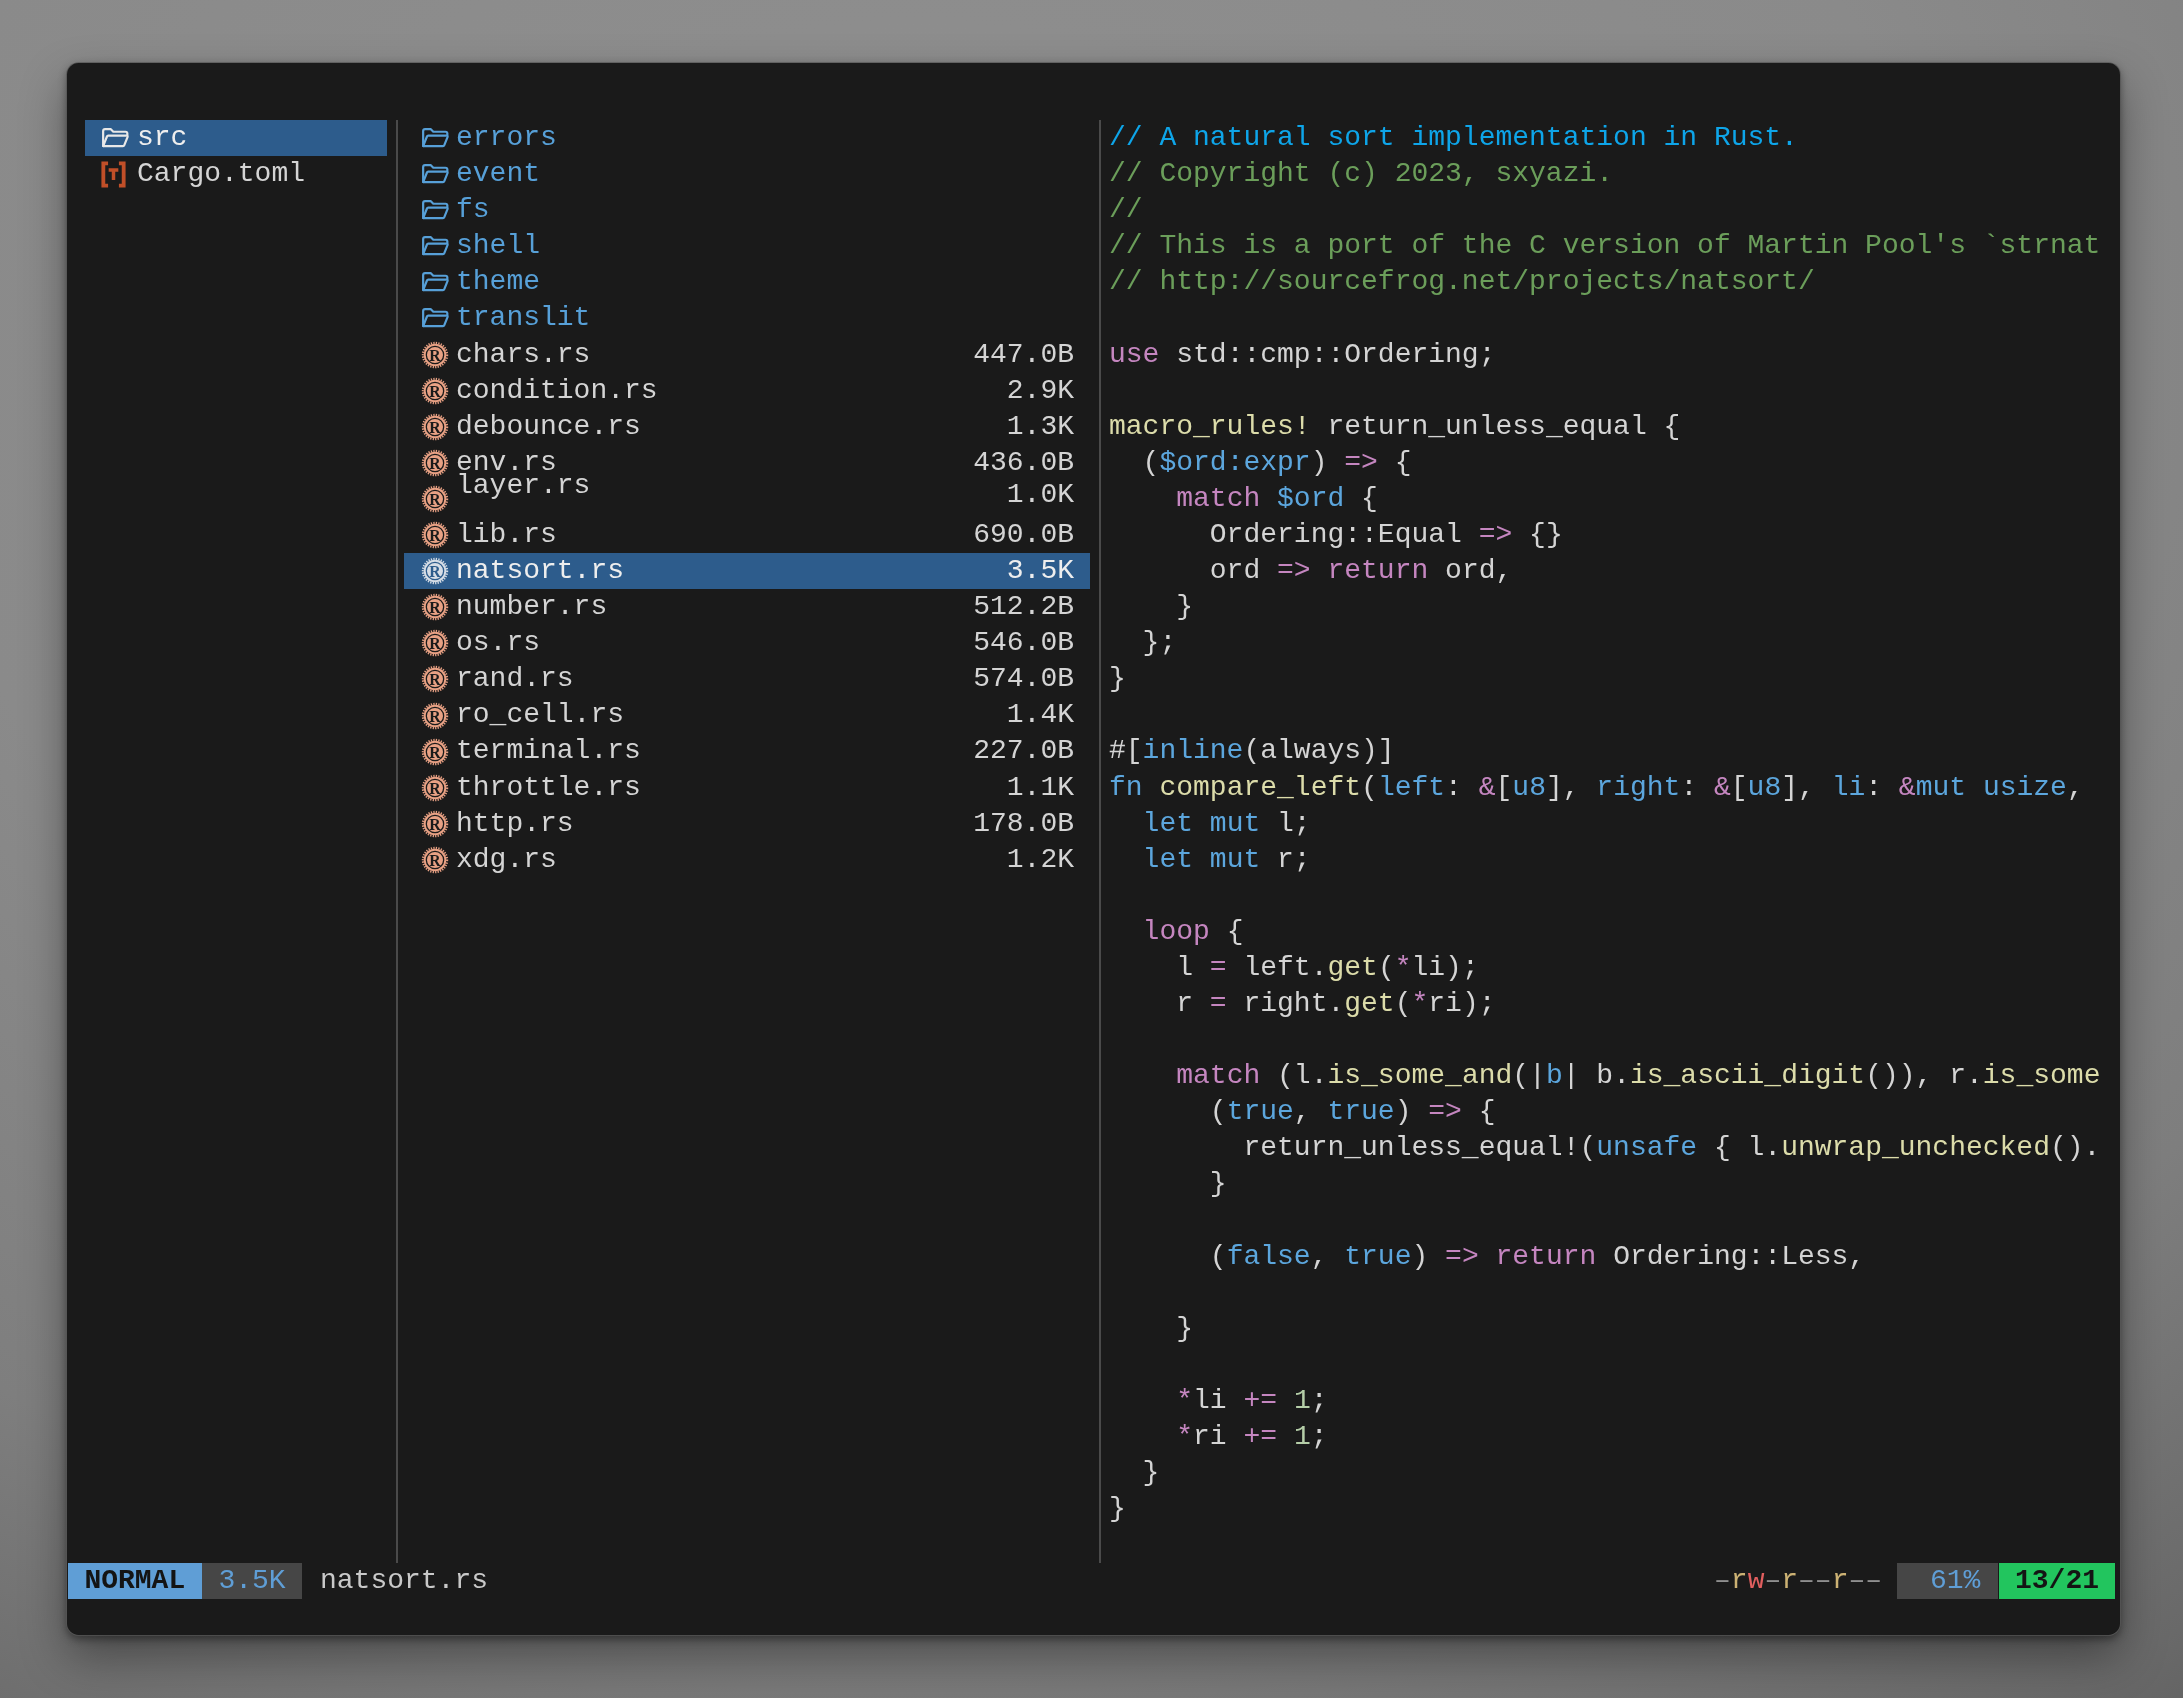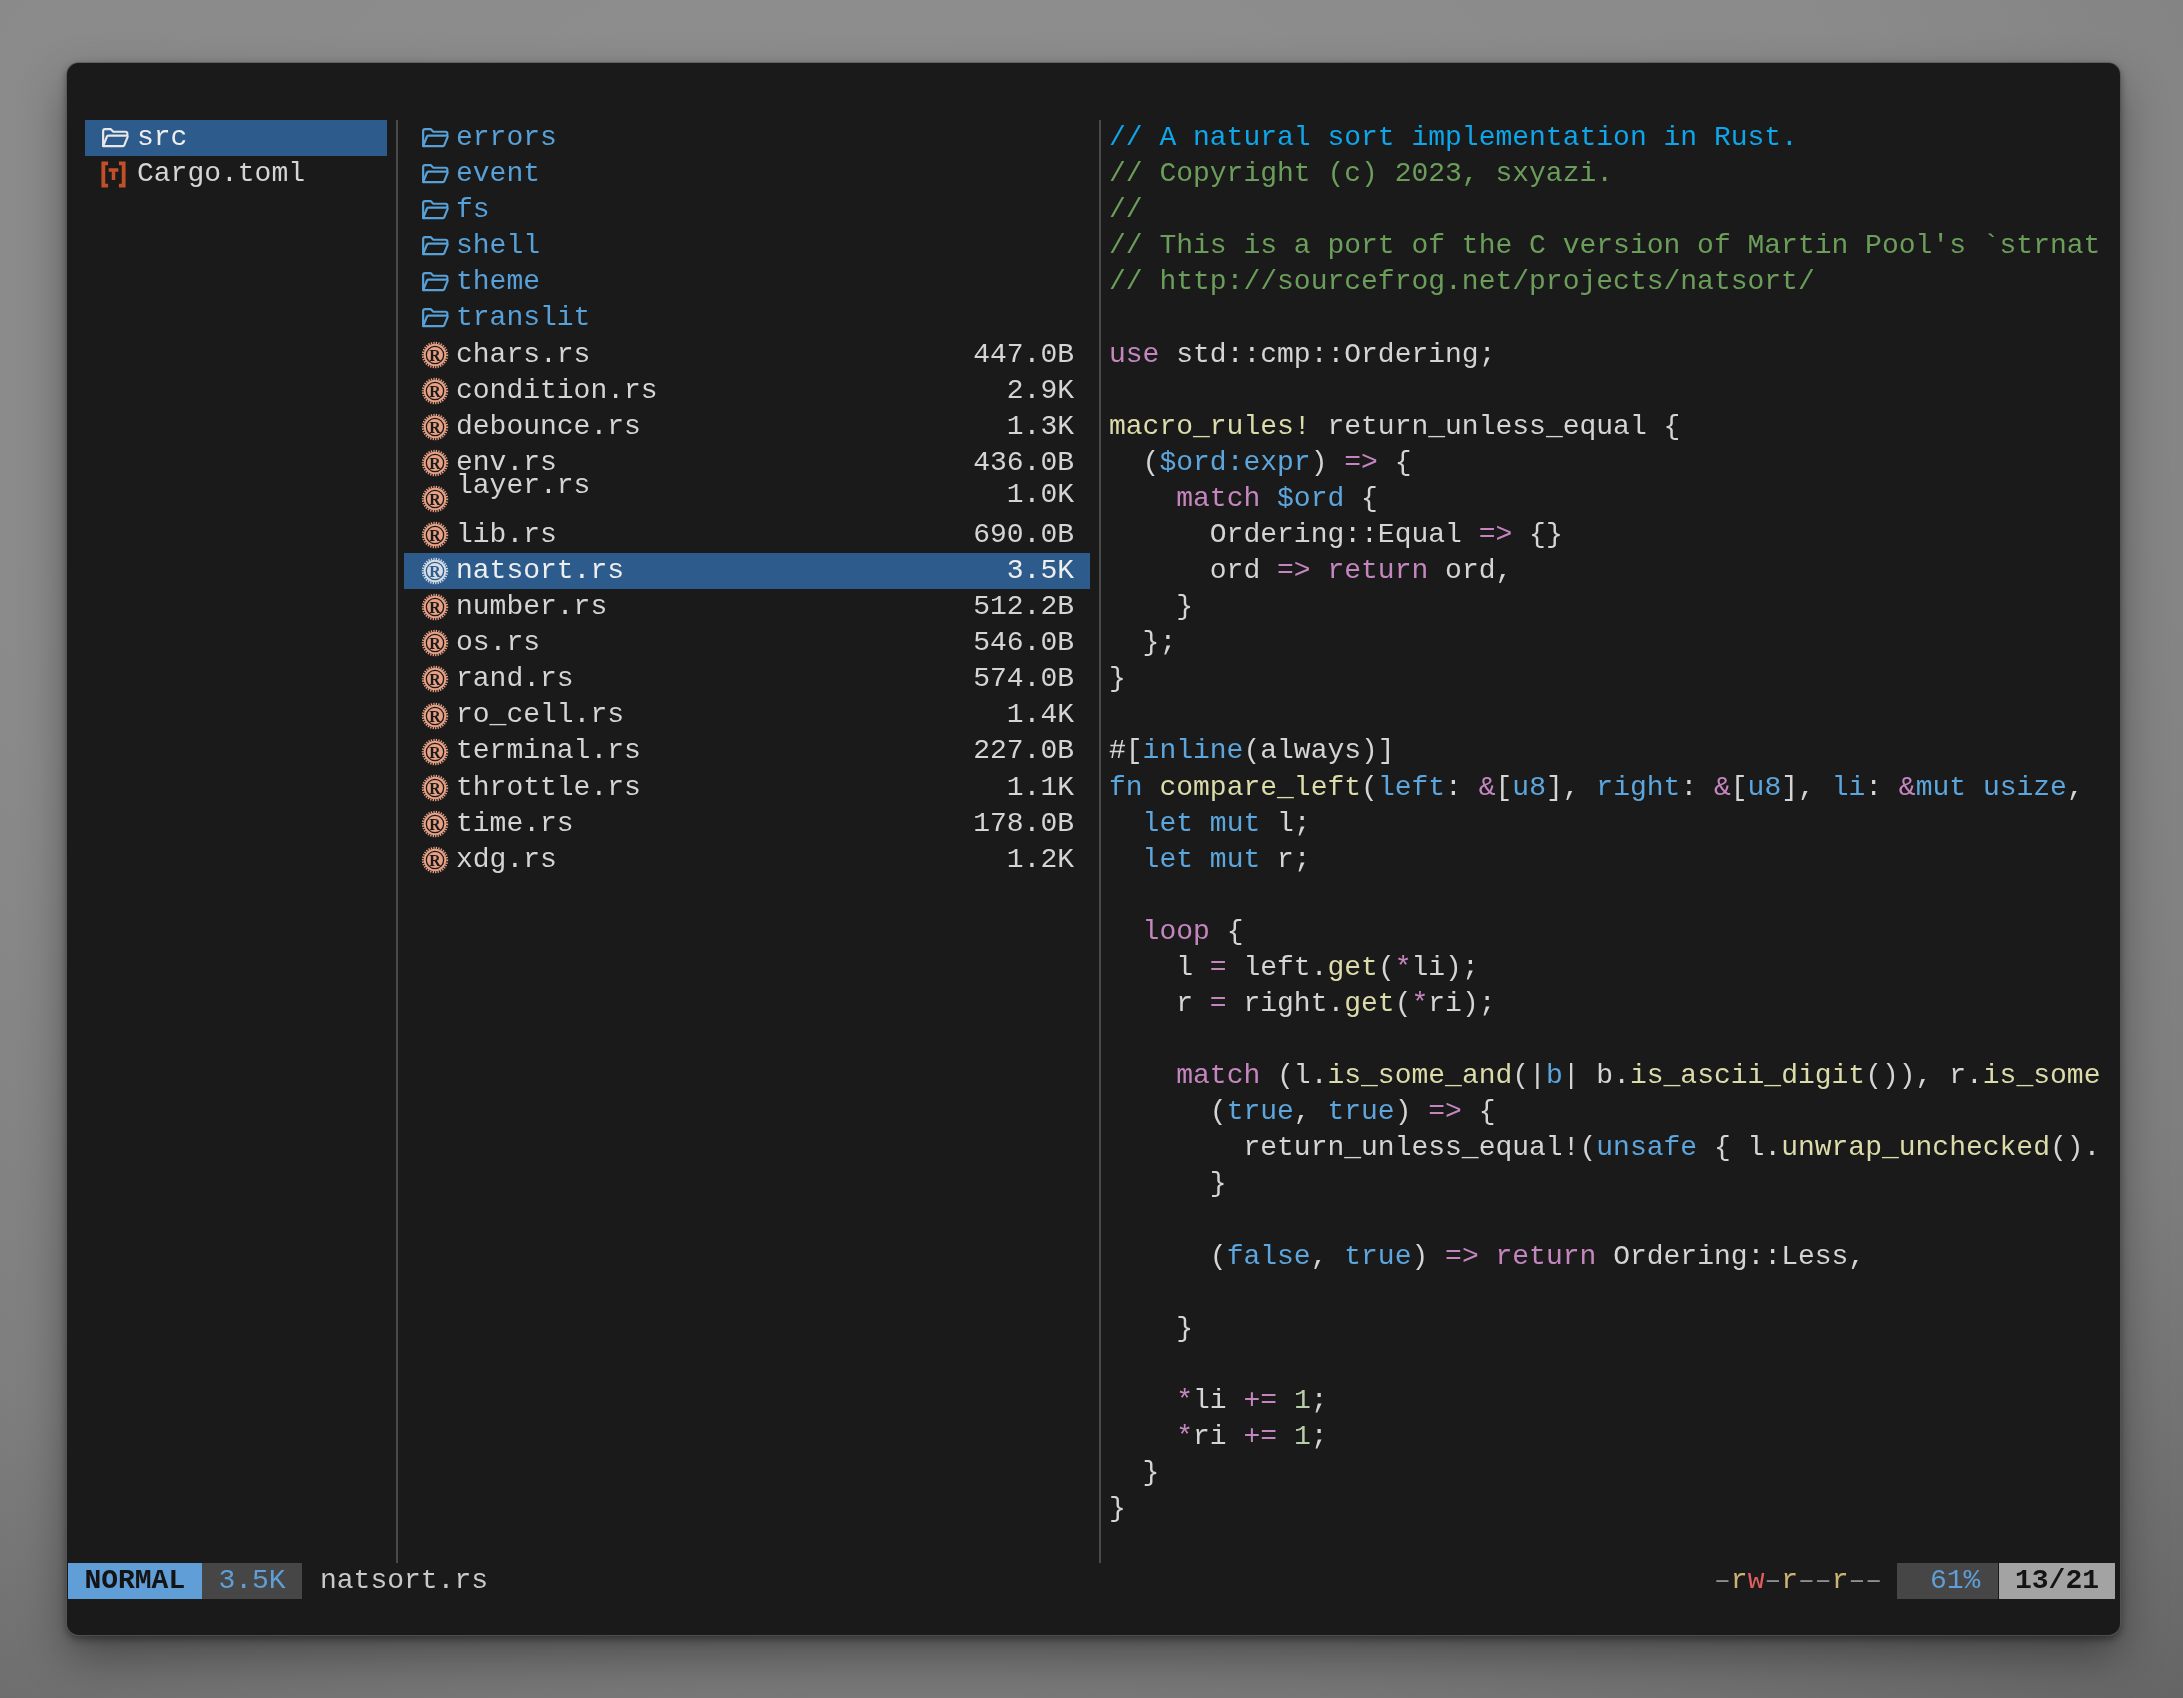--- a/index.html
+++ b/index.html
@@ -159,21 +159,21 @@
         <text x="16" y="22.4" font-family="Liberation Serif" font-weight="bold" font-size="18" fill="#1a1a1a" text-anchor="middle">R</text>
       </svg></div>
 <div class="r" style="left:389px;top:707px;color:#d4d4d4">throttle.rs</div>
 <div class="sz" style="left:755px;top:707px;color:#d4d4d4">1.1K</div>
 <div class="ic" style="left:354px;top:747px"><svg width="28" height="28" viewBox="0 0 32 32">
         <circle cx="16" cy="16" r="12.9" fill="#e8a184"></circle>
         <circle cx="16" cy="16" r="13.9" fill="none" stroke="#e8a184" stroke-width="2.4" stroke-dasharray="1.45 1.42"></circle>
         <circle cx="16" cy="16" r="9.9" fill="none" stroke="#1a1a1a" stroke-width="1.5"></circle>
         <text x="16" y="22.4" font-family="Liberation Serif" font-weight="bold" font-size="18" fill="#1a1a1a" text-anchor="middle">R</text>
       </svg></div>
-<div class="r" style="left:389px;top:743px;color:#d4d4d4">time.rs</div>
+<div class="r" style="left:389px;top:743px;color:#d4d4d4">http.rs</div>
 <div class="sz" style="left:755px;top:743px;color:#d4d4d4">178.0B</div>
 <div class="ic" style="left:354px;top:783px"><svg width="28" height="28" viewBox="0 0 32 32">
         <circle cx="16" cy="16" r="12.9" fill="#e8a184"></circle>
         <circle cx="16" cy="16" r="13.9" fill="none" stroke="#e8a184" stroke-width="2.4" stroke-dasharray="1.45 1.42"></circle>
         <circle cx="16" cy="16" r="9.9" fill="none" stroke="#1a1a1a" stroke-width="1.5"></circle>
         <text x="16" y="22.4" font-family="Liberation Serif" font-weight="bold" font-size="18" fill="#1a1a1a" text-anchor="middle">R</text>
       </svg></div>
 <div class="r" style="left:389px;top:779px;color:#d4d4d4">xdg.rs</div>
 <div class="sz" style="left:755px;top:779px;color:#d4d4d4">1.2K</div>
 <div class="r" style="left:1042px;top:57px;color:#d4d4d4"><i style="color:#0ea5e9">// A natural sort implementation in Rust.</i></div>
@@ -205,14 +205,14 @@
 <div class="r" style="left:1042px;top:1248px;color:#d4d4d4">    }</div>
 <div class="r" style="left:1042px;top:1320px;color:#d4d4d4">    <i style="color:#c586c0">*</i>li <i style="color:#c586c0">+=</i> <i style="color:#b5cea8">1</i>;</div>
 <div class="r" style="left:1042px;top:1356px;color:#d4d4d4">    <i style="color:#c586c0">*</i>ri <i style="color:#c586c0">+=</i> <i style="color:#b5cea8">1</i>;</div>
 <div class="r" style="left:1042px;top:1392px;color:#d4d4d4">  }</div>
 <div class="r" style="left:1042px;top:1428px;color:#d4d4d4">}</div>
 <div style="position:absolute;left:0.8px;top:1500px;width:134px;height:36px;background:#5f9ed6;color:#141414;font-weight:bold;font-size:28px;line-height:36px;text-align:center">NORMAL</div>
 <div style="position:absolute;left:135px;top:1500px;width:100px;height:36px;background:#464646;color:#5f9ed6;font-size:28px;line-height:36px;text-align:center">3.5K</div>
 <div class="r" style="left:253px;top:1500px;color:#c9c9c9">natsort.rs</div>
 <div class="r" style="left:1647px;top:1500px"><i style="color:#8f8f8f">–</i><i style="color:#ccb274">r</i><i style="color:#e25f5f">w</i><i style="color:#8f8f8f">–</i><i style="color:#ccb274">r</i><i style="color:#8f8f8f">––</i><i style="color:#ccb274">r</i><i style="color:#8f8f8f">––</i></div>
 <div style="position:absolute;left:1830px;top:1500px;width:101px;height:36px;background:#464646;color:#5f9ed6;font-size:28px;line-height:36px;text-align:right;padding-right:17.6px">61%</div>
-<div style="position:absolute;left:1932px;top:1500px;width:116px;height:36px;background:#a3a3a3;color:#141414;font-weight:bold;font-size:28px;line-height:36px;text-align:center">13/21</div>
+<div style="position:absolute;left:1932px;top:1500px;width:116px;height:36px;background:#22c55e;color:#141414;font-weight:bold;font-size:28px;line-height:36px;text-align:center">13/21</div>
 </div>
 
 </body></html>

